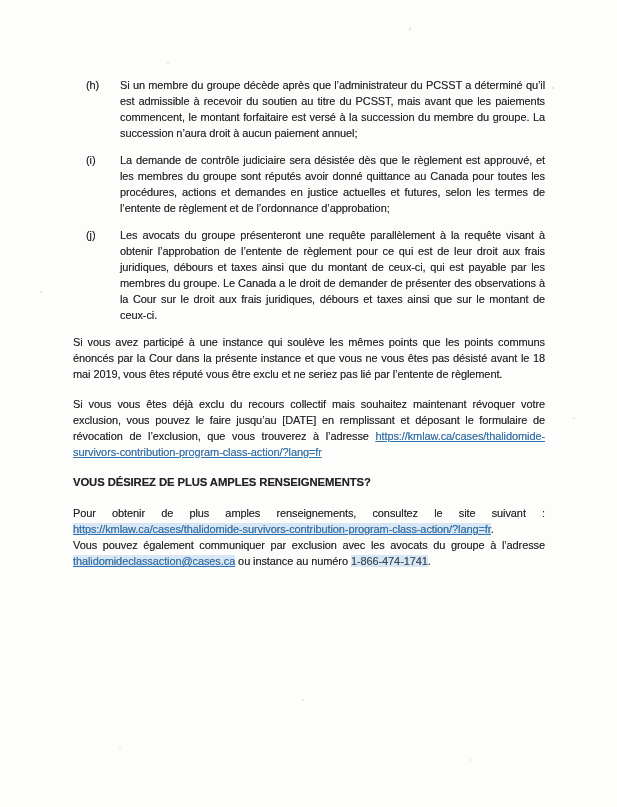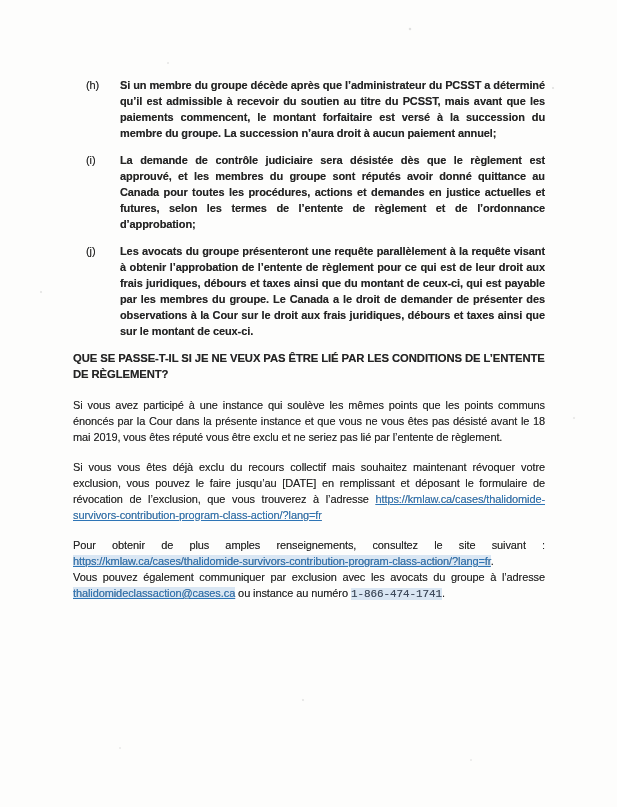--- a/index.html
+++ b/index.html
@@ -38,21 +38,20 @@
     display: flex;
     margin-bottom: 11px;
     padding-left: 13px;
   }
   .list-label {
     flex: 0 0 34px;
   }
   .list-text {
     flex: 1;
     text-align: justify;
-    font-weight: bold;
   }
   .heading {
     font-weight: bold;
     font-size: 11.3px;
     margin: 6px 0 15px 0;
   }
   p.body-para {
     margin: 0 0 14px 0;
     text-align: justify;
   }
@@ -61,21 +60,20 @@
     text-decoration: underline;
     text-decoration-color: #2e75b6;
     cursor: pointer;
     word-break: normal;
   }
   .nowrap { white-space: nowrap; }
   .shaded { background: #d9e6f3; }
   .phone  {
     background: #d9e6f3;
     color: #3d4a5c;
-    font-family: Liberation Mono, monospace;
   }
   strong { font-weight: normal; }
 </style>
 </head>
 <body>
 
 <div class="page">
   <div class="content">
 
     <div class="list-item">
@@ -86,29 +84,29 @@
     <div class="list-item">
       <span class="list-label">(i)</span>
       <span class="list-text">La demande de contrôle judiciaire sera désistée dès que le règlement est approuvé, et les membres du groupe sont réputés avoir donné quittance au Canada pour toutes les procédures, actions et demandes en justice  actuelles et futures, selon les termes de l’entente de règlement et de l’ordonnance d’approbation;</span>
     </div>
 
     <div class="list-item">
       <span class="list-label">(j)</span>
       <span class="list-text">Les avocats du groupe présenteront une requête parallèlement à la requête visant à obtenir l’approbation de l’entente de règlement pour ce  qui est de leur droit aux frais juridiques, débours et taxes ainsi que du montant de ceux-ci, qui est payable par les membres du groupe. Le Canada a le droit de demander de présenter des observations à la Cour sur le droit aux frais juridiques, débours et taxes ainsi que sur le montant de ceux-ci.</span>
     </div>
 
-    <div class="heading">QUE SE PASSE-T-IL SI JE NE VEUX PAS ÊTRE LIÉ PAR LES CONDITIONS DE L’ENTENTE DE RÈGLEMENT?</div>
 
 
     <p class="body-para">Si vous avez participé à une instance qui soulève les mêmes points que les points communs énoncés par la Cour dans la présente instance et que vous ne vous êtes pas désisté avant le 18 mai 2019, vous êtes réputé vous être exclu et ne seriez pas lié par l’entente de règlement.</p>
 
     <p class="body-para">
       <span>Si vous vous êtes déjà exclu du recours collectif mais souhaitez maintenant révoquer votre exclusion, vous pouvez le faire jusqu’au </span><strong>[DATE]</strong><span> en remplissant et déposant le formulaire de révocation de l’exclusion, que vous trouverez  à l’adresse </span><a class="link">https://kmlaw.ca/cases/thalidomide-survivors-contribution-program-class-action/?lang=fr</a>
     </p>
 
+    <div class="heading">VOUS DÉSIREZ DE PLUS AMPLES RENSEIGNEMENTS?</div>
 
     <p class="body-para">
       <span>Pour obtenir de plus amples renseignements, consultez le site suivant&nbsp;: </span><a class="link nowrap shaded">https://kmlaw.ca/cases/thalidomide-survivors-contribution-program-class-action/?lang=fr</a><span>.</span><br>
       <span>Vous pouvez également communiquer par exclusion avec les avocats du groupe à l’adresse </span><a class="link shaded">thalidomideclassaction@cases.ca</a><span> ou instance au numéro </span><span class="phone nowrap">1-866-474-1741</span><span>.</span>
     </p>
 
   </div>
 </div>
 
 </body></html>

